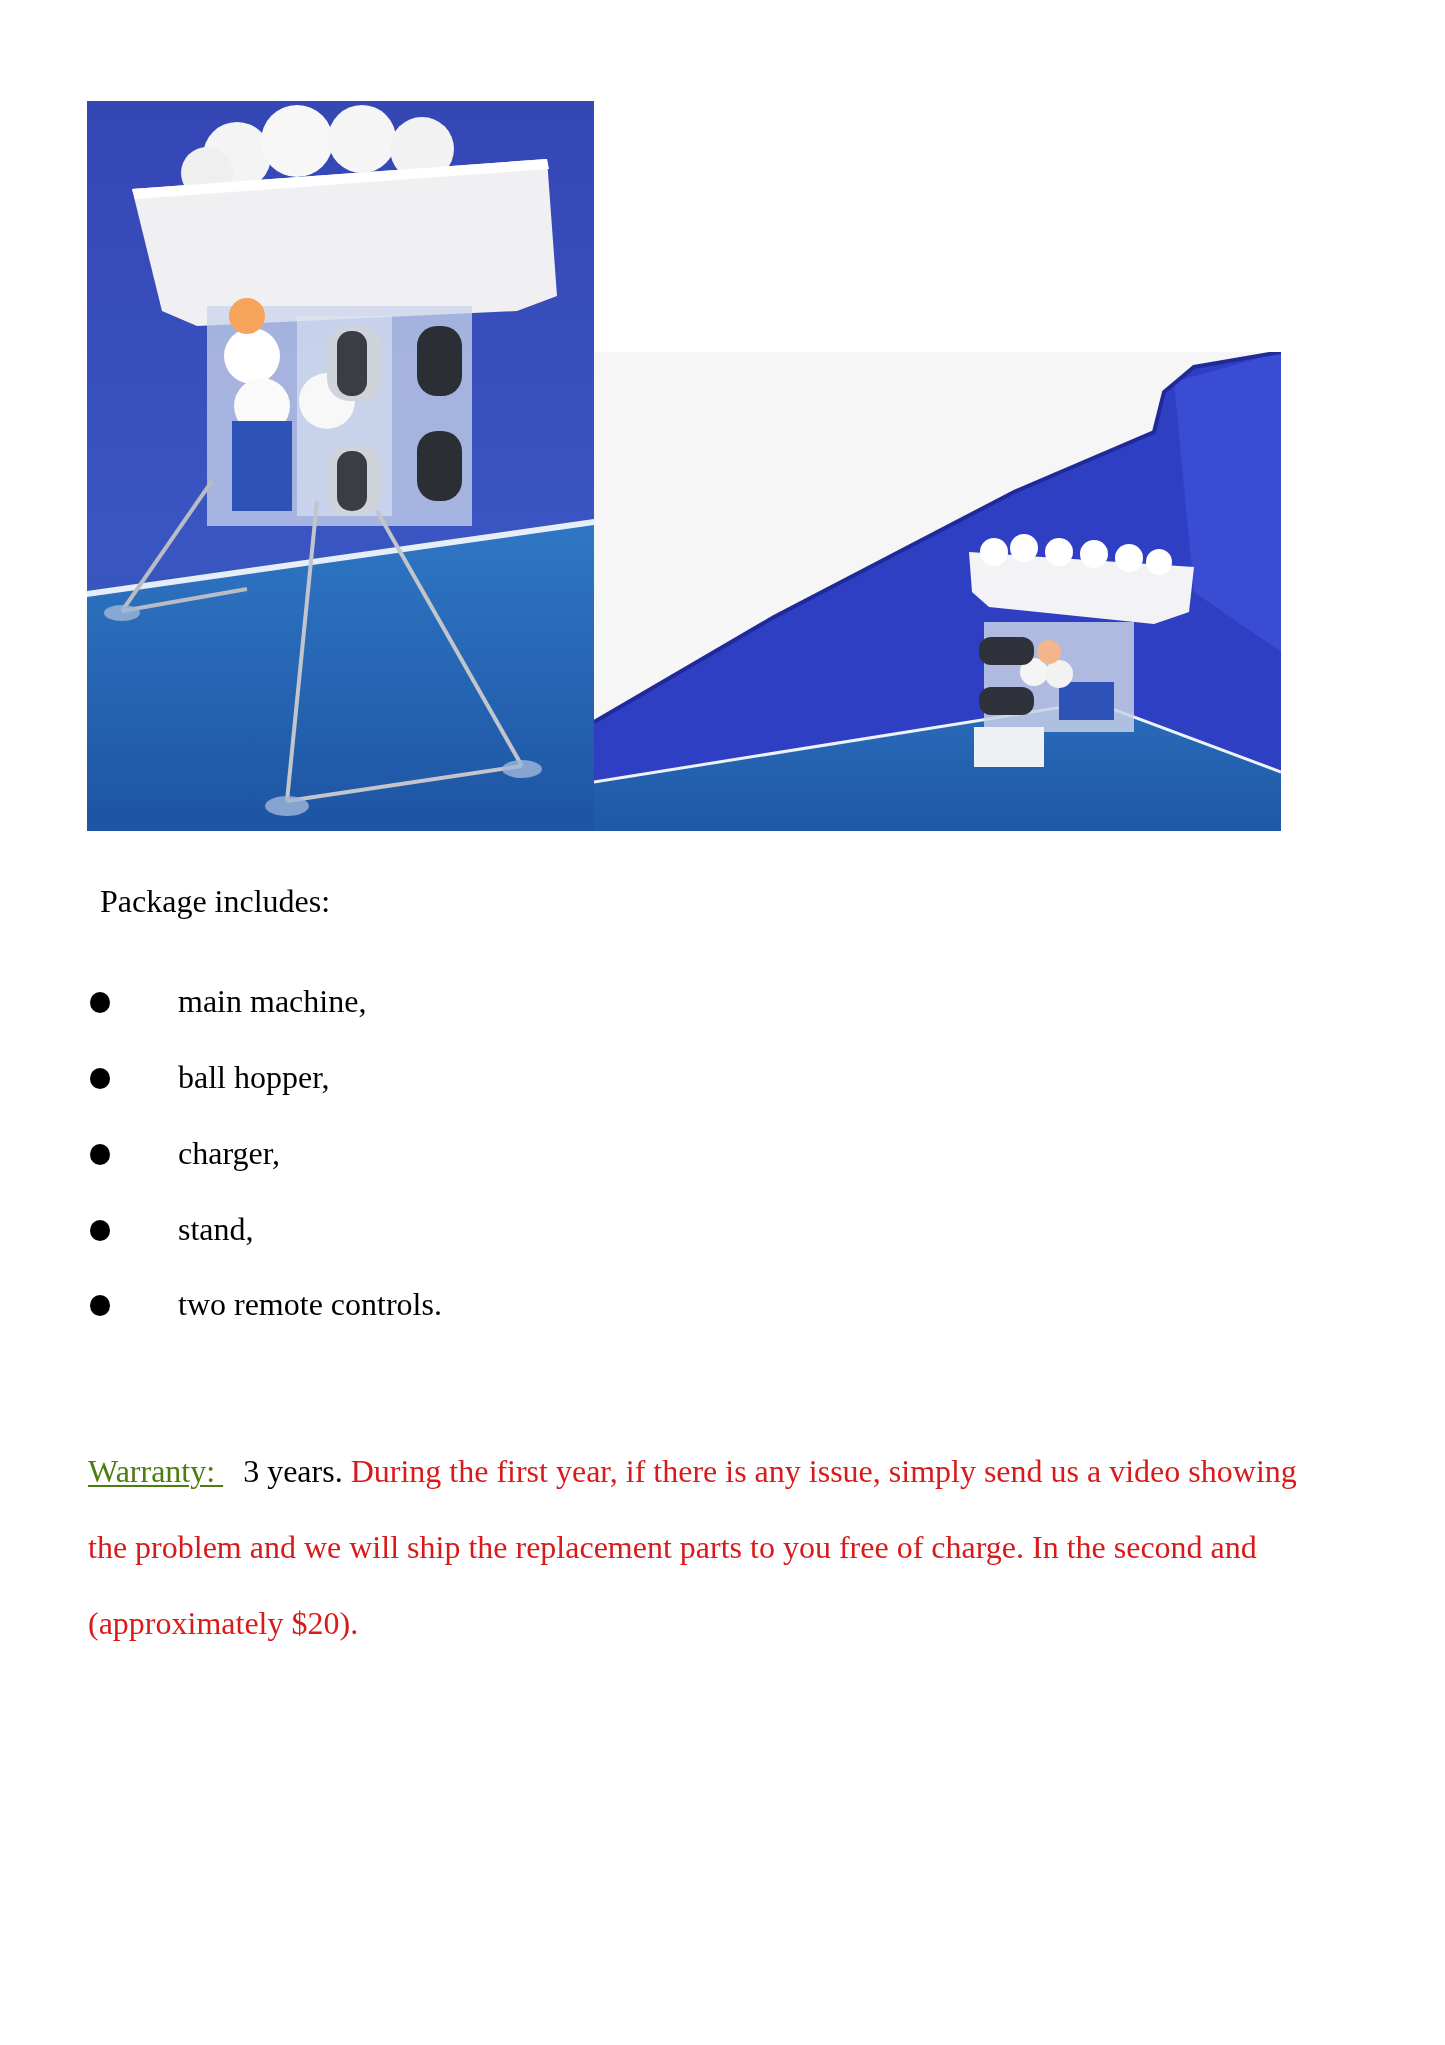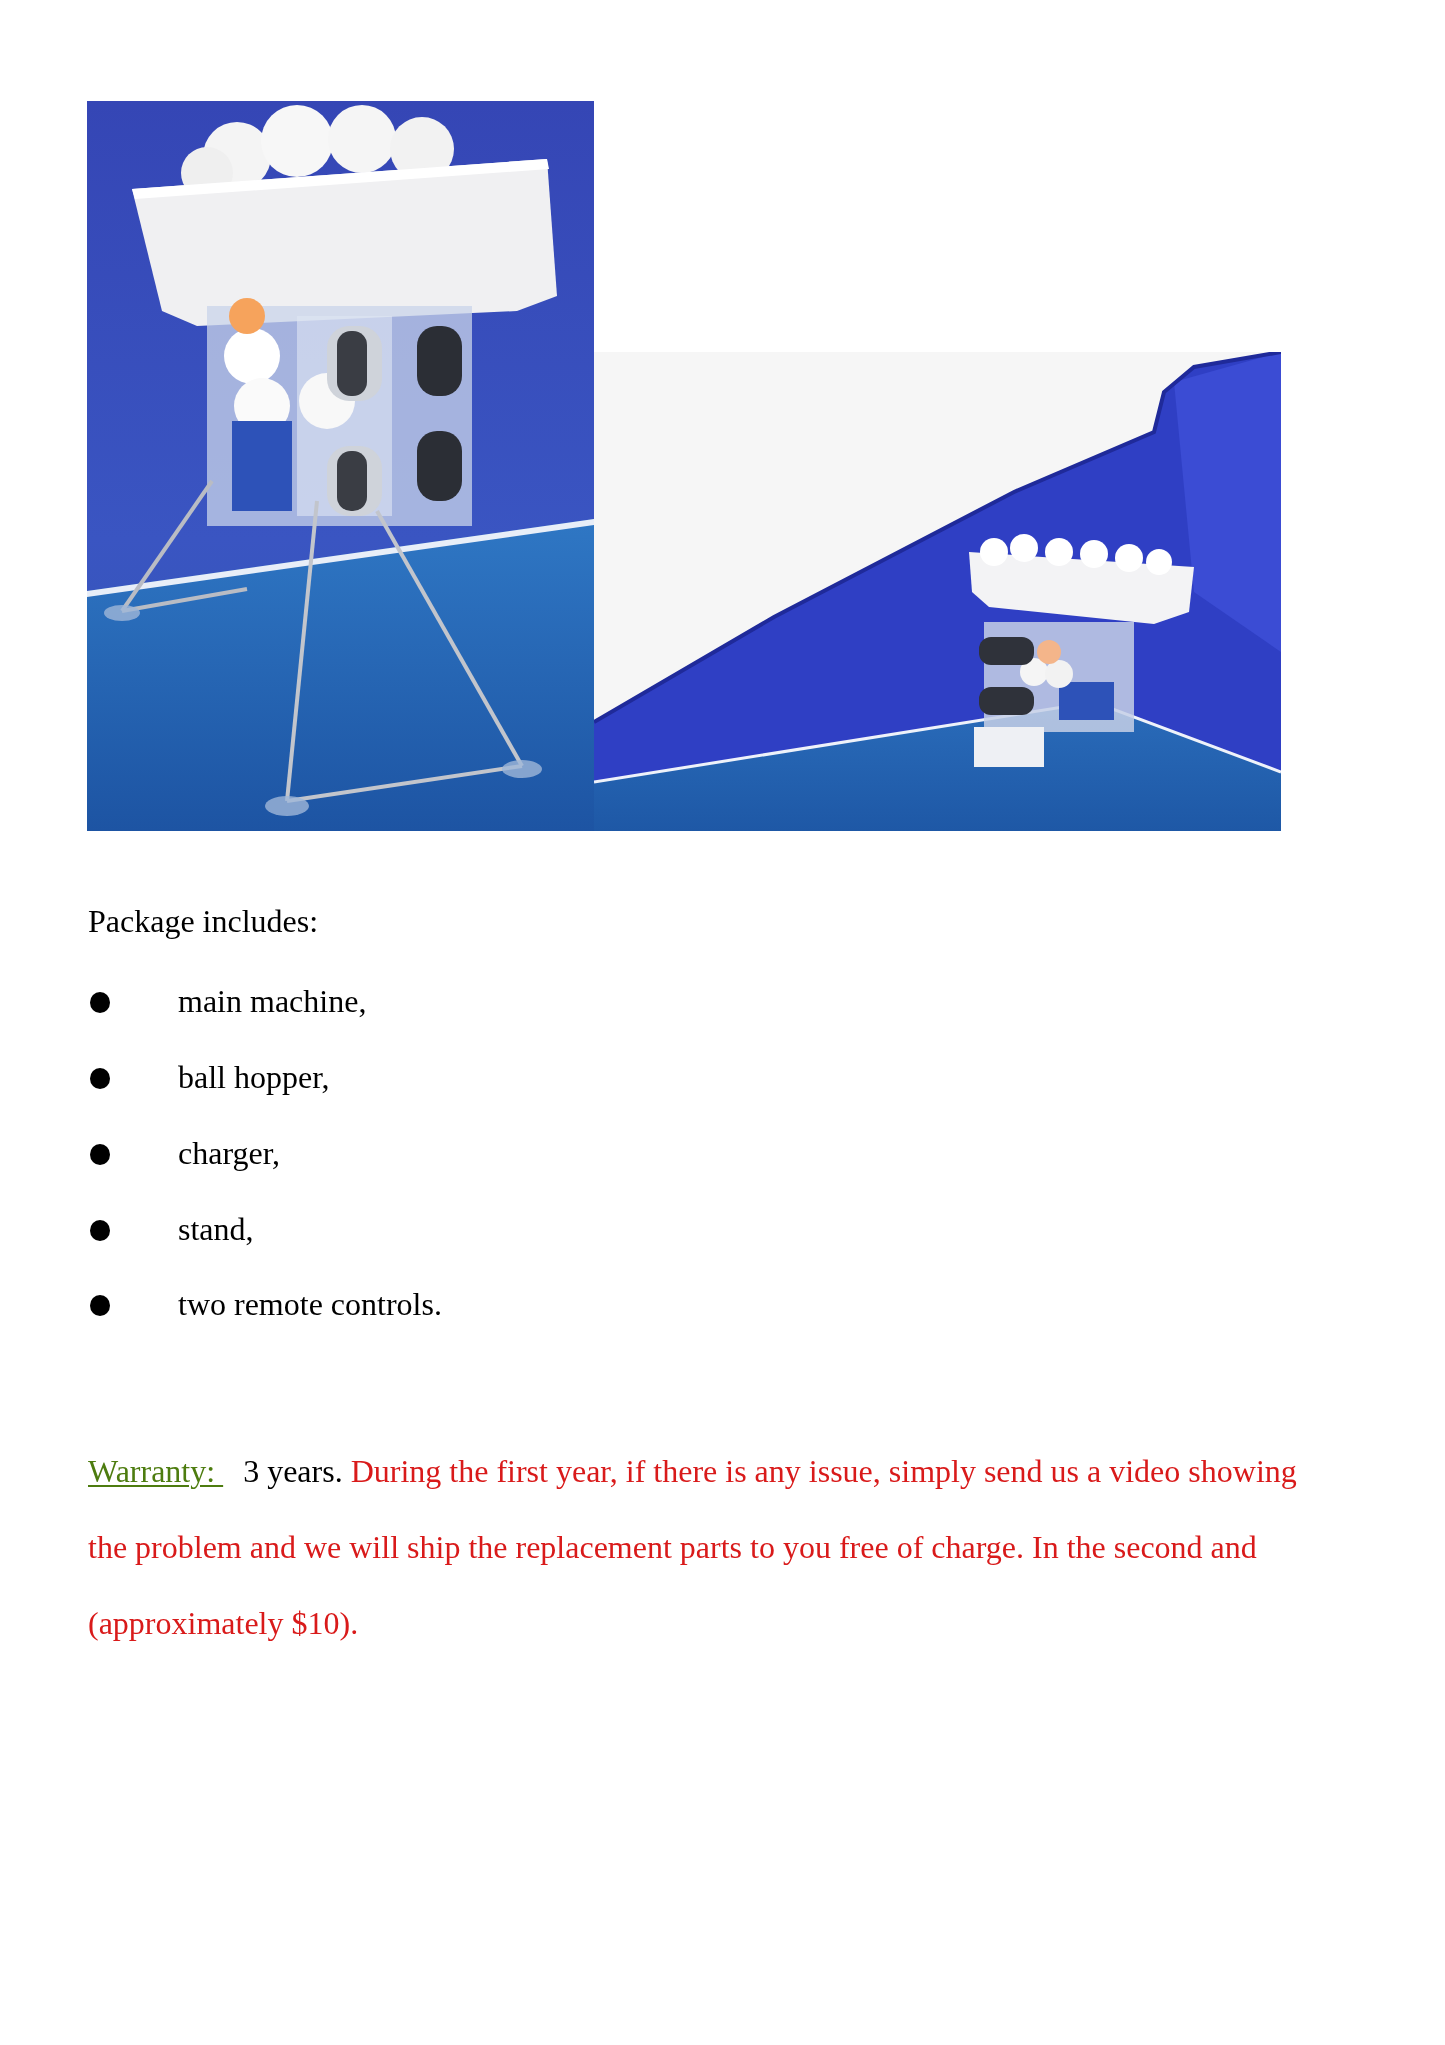--- a/index.html
+++ b/index.html
@@ -18,26 +18,25 @@
     .photo {
       position: absolute;
       overflow: hidden;
     }
     .photo svg { display: block; width: 100%; height: 100%; }
     #photo-1 { left: 87px; top: 101px; width: 507px; height: 730px; }
     #photo-2 { left: 594px; top: 352px; width: 687px; height: 479px; }
 
     .heading {
       position: absolute;
-      left: 88px;
+      left: 100px;
       top: 882px;
       font-size: 32px;
       line-height: 38px;
       white-space: nowrap;
-      margin-top: 20px;
     }
     .bullet-list {
       position: absolute;
       left: 0;
       top: 0;
       margin: 0;
       padding: 0;
       list-style: none;
     }
     .bullet-item {
@@ -191,14 +190,14 @@
   </li>
   <li class="bullet-item" style="top:1285px">
     <span class="bullet-dot"></span>
     <span class="bullet-text">two remote controls.</span>
   </li>
 </ul>
 
 <div class="warranty">
   <span class="w-line"><span class="w-label">Warranty: </span><span class="w-black">3 years.</span><span class="w-red"> During the first year, if there is any issue, simply send us a video showing</span></span>
   <span class="w-line">the problem and we will ship the replacement parts to you free of charge. In the second and</span>
-  <span class="w-line">(approximately $10).</span>
+  <span class="w-line">(approximately $20).</span>
 </div>
 
 </body></html>

